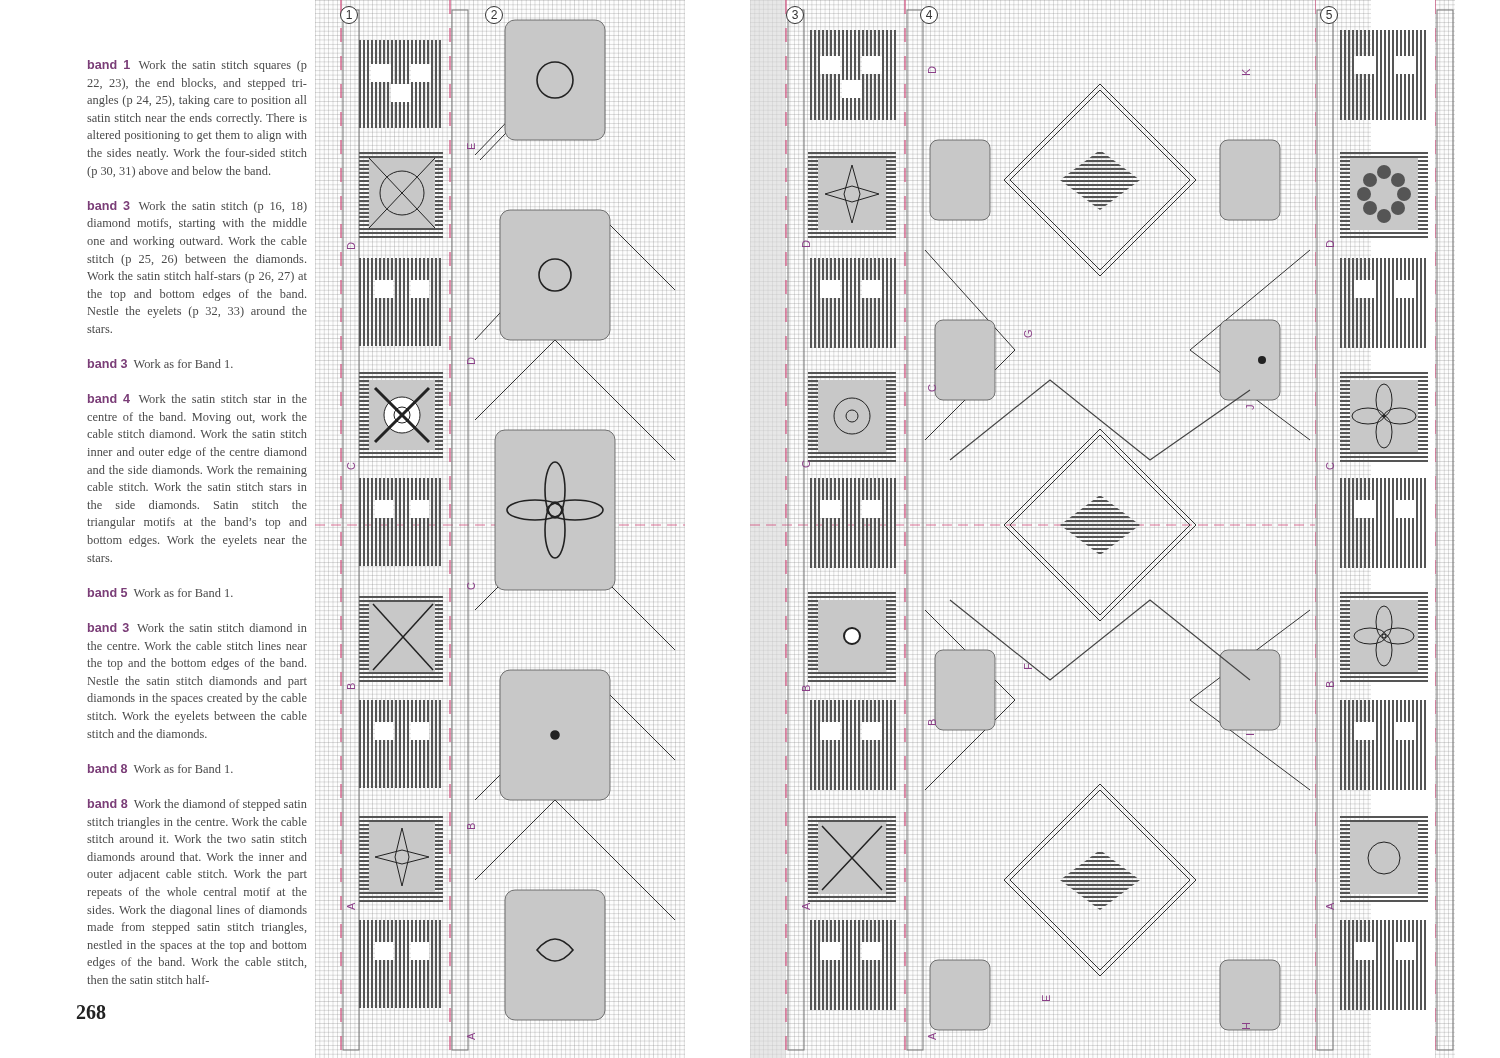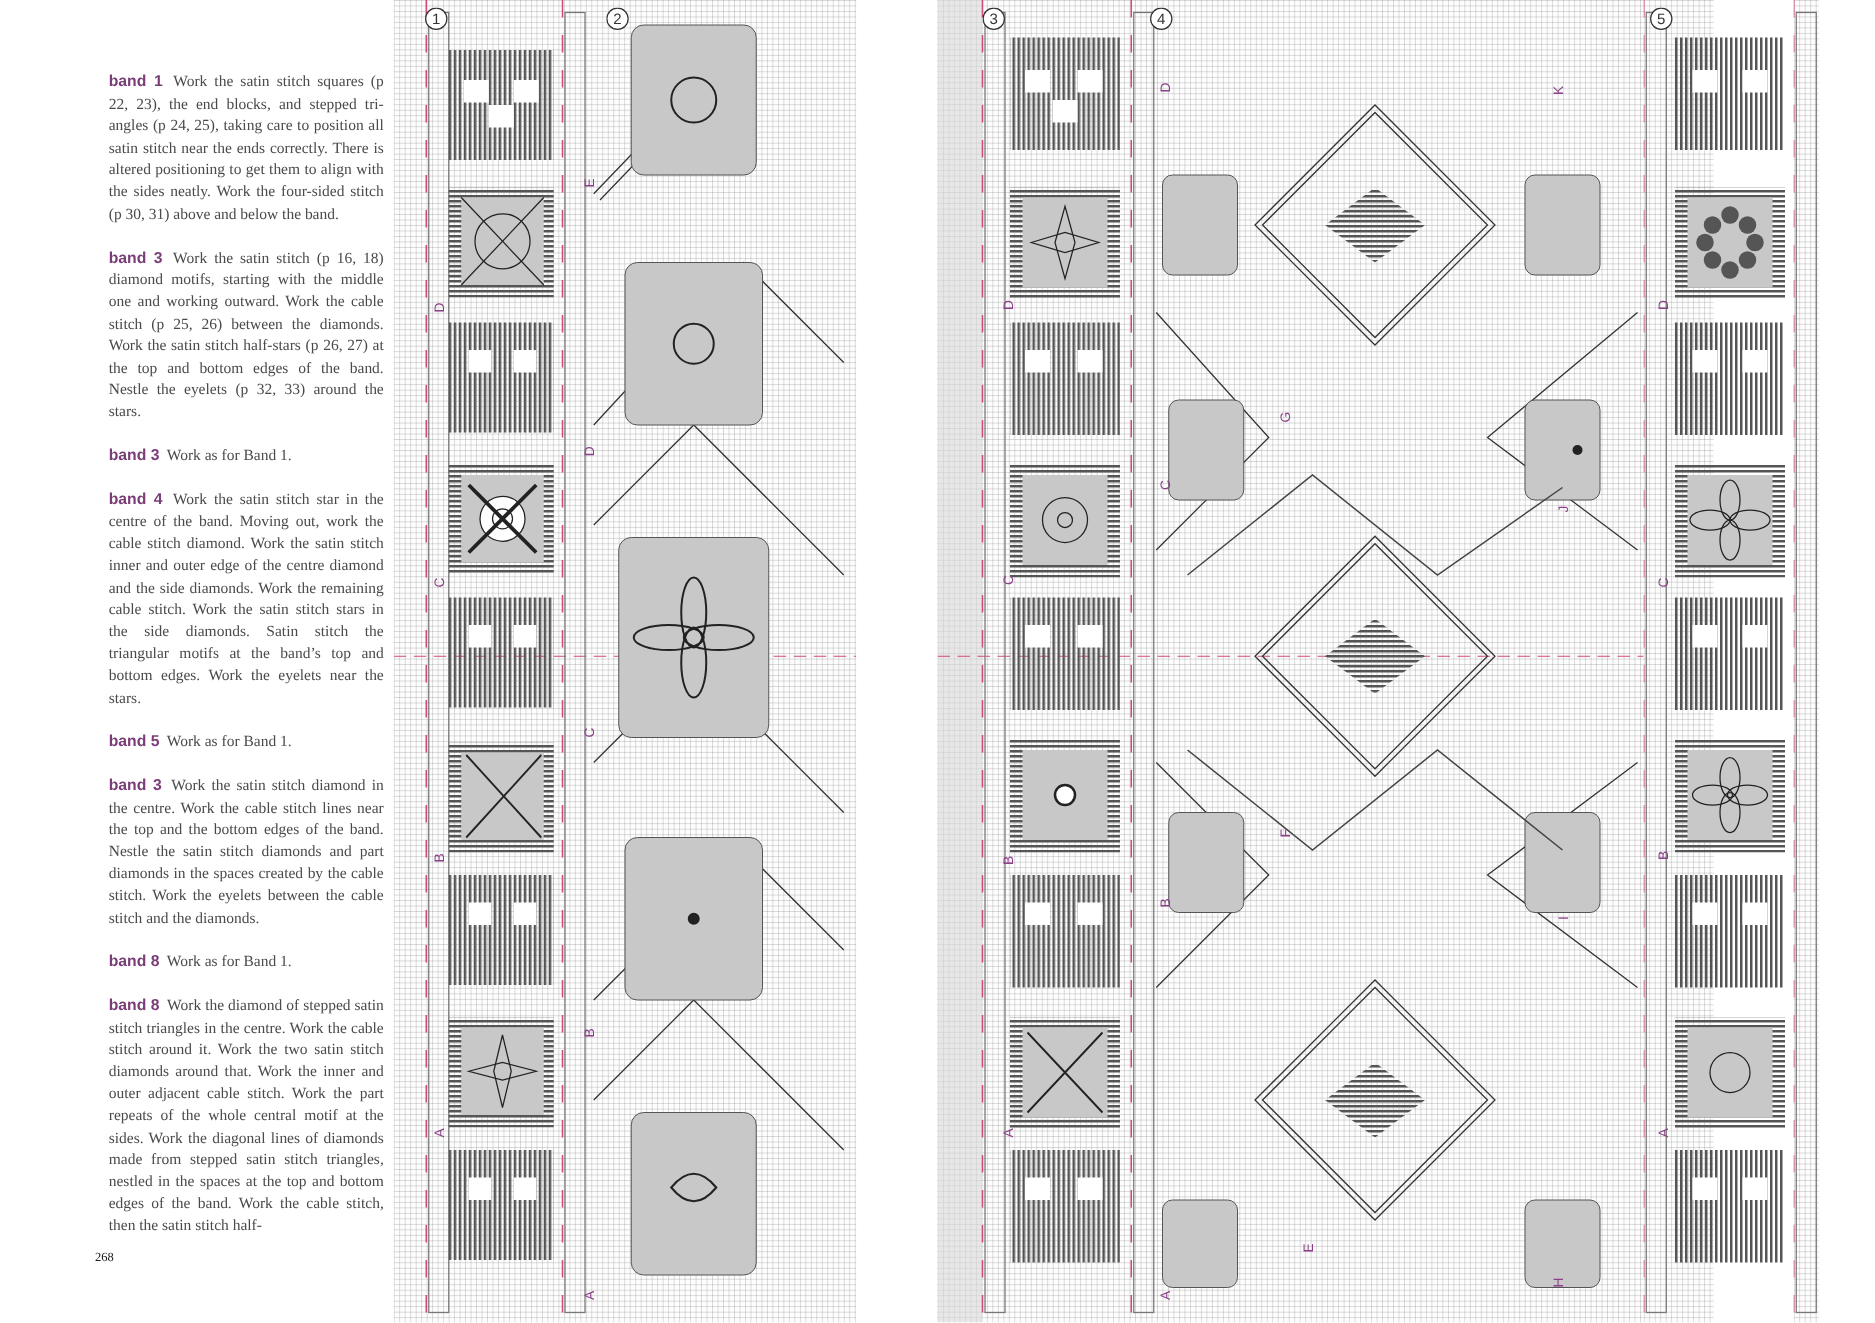--- a/index.html
+++ b/index.html
@@ -19,21 +19,21 @@
     font-size: 12.4px; line-height: 17.6px; color: #4a4a4a;
     text-align: justify; hyphens: manual;
   }
   .band-para { margin: 0 0 17.6px 0; }
   .band-label {
     font-family: "Liberation Sans", "DejaVu Sans", sans-serif;
     font-weight: bold; color: #7a3d77; font-size: 12.6px; margin-right: 3px;
   }
   .folio {
     position: absolute; left: 76px; top: 1001px;
-    font-size: 10px; color: #222; font-weight: normal;
+    font-size: 20px; color: #222; font-weight: bold;
   }
   .chart {
     position: absolute; top: 0; height: 1058px;
     background-color: #fdfdfd;
     background-image:
       linear-gradient(to right, rgba(120,120,120,0.28) 1px, transparent 1px),
       linear-gradient(to bottom, rgba(120,120,120,0.28) 1px, transparent 1px);
     background-size: 4.4px 4.4px;
   }
   .chart-left { left: 315px; width: 370px; }

